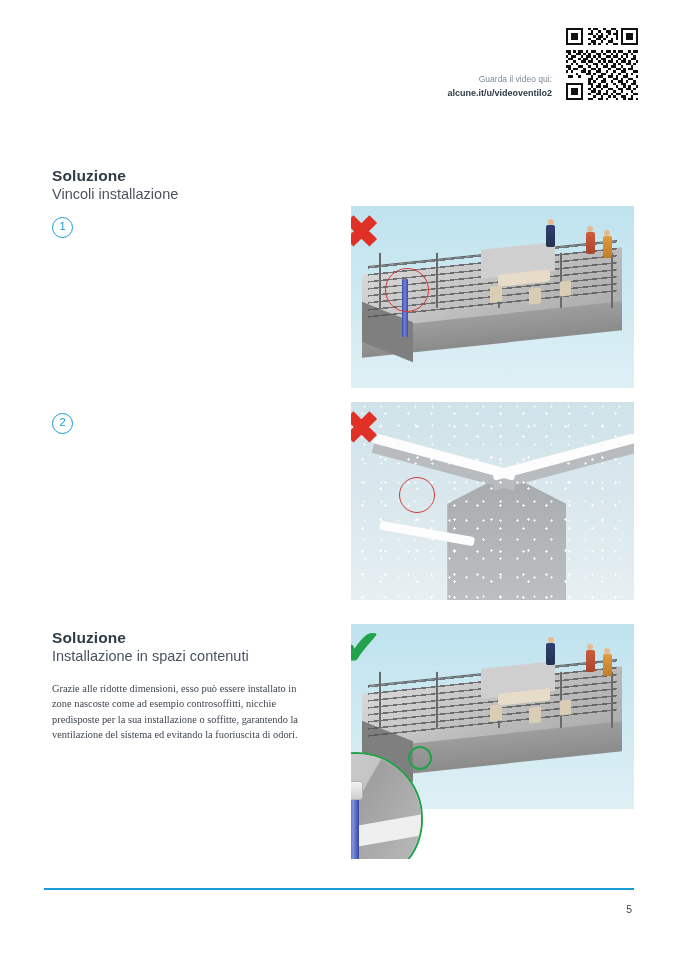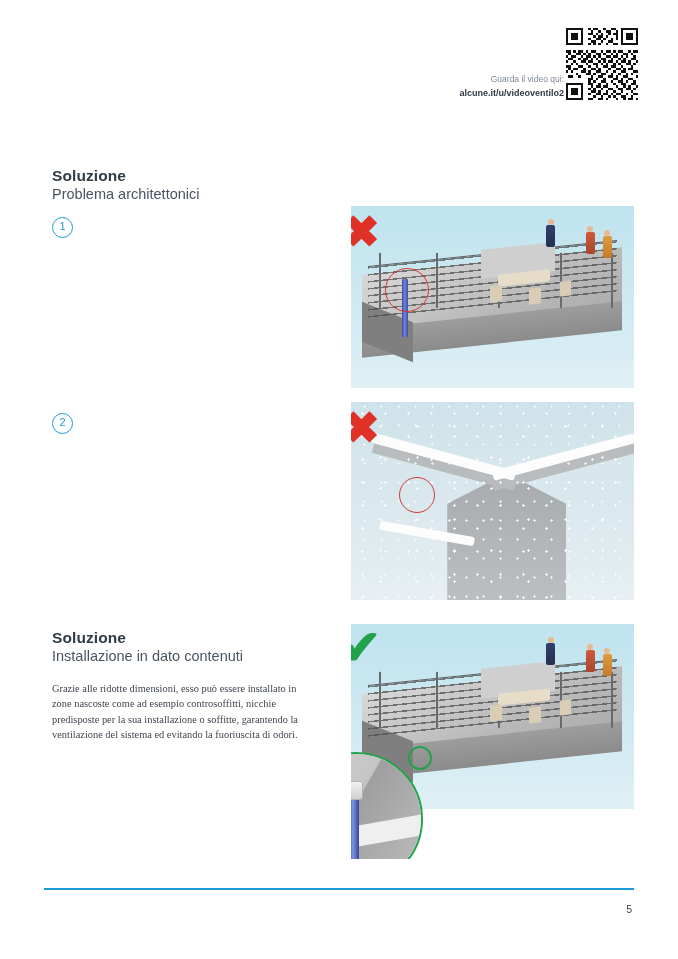--- a/index.html
+++ b/index.html
@@ -21,21 +21,21 @@
     inset: 0;
   }
 
   
   .qr-block {
     position: absolute;
     top: 28px;
     right: 40px;
     display: flex;
     align-items: flex-start;
-    gap: 2px;
+    gap: 14px;
   }
   .qr-text {
     text-align: right;
     padding-top: 45px;
   }
   .qr-caption {
     font-size: 8.5px;
     color: #7e8a96;
     line-height: 13px;
   }
@@ -533,21 +533,21 @@
             <rect x="20" y="28" width="1" height="1"></rect>
             <rect x="23" y="28" width="1" height="1"></rect>
             <rect x="25" y="28" width="2" height="1"></rect>
             <rect x="28" y="28" width="1" height="1"></rect>
         </g>
       </svg>
     </div>
   </div>
 
   <div class="sec-title" style="left:52px; top:167px;">Soluzione</div>
-  <div class="sec-sub" style="left:52px; top:186px;">Problema architettonici</div>
+  <div class="sec-sub" style="left:52px; top:186px;">Vincoli installazione</div>
 
   <div class="numbered" style="left:52px; top:216px;">
     <div class="num-circle">1</div>
   </div>
 
   <div class="img-box" style="left:351px; top:206px; width:283px; height:182px;">
     <div class="terrace">
       <div class="slabtop"></div>
       <div class="slabfront"></div>
       <div class="slabside"></div>
@@ -594,21 +594,21 @@
       <div class="snowcap" style="left:6%; top:35%; width:52%; height:10px; transform:rotate(15deg); transform-origin:right center;"></div>
       <div class="snowcap" style="left:50%; top:35%; width:52%; height:10px; transform:rotate(-15deg); transform-origin:left center;"></div>
       <div class="snowcap" style="left:10%; top:64%; width:34%; height:9px; transform:rotate(10deg);"></div>
       <div class="flakes"></div>
       <div class="circle-red" style="left:17%; top:38%; width:34px; height:34px;"></div>
     </div>
     <div class="mark-x" style="left:-8px; top:4px; font-size:44px;">✖</div>
   </div>
 
   <div class="sec-title" style="left:52px; top:629px;">Soluzione</div>
-  <div class="sec-sub" style="left:52px; top:648px;">Installazione in dato contenuti</div>
+  <div class="sec-sub" style="left:52px; top:648px;">Installazione in spazi contenuti</div>
   <div class="plain-para" style="left:52px; top:681px;">Grazie alle ridotte dimensioni, esso può essere installato in zone nascoste come ad esempio controsoffitti, nicchie predisposte per la sua installazione o soffitte, garantendo la ventilazione del sistema ed evitando la fuoriuscita di odori.</div>
 
   <div class="img-box" style="left:351px; top:624px; width:283px; height:235px;">
     <div class="terrace" style="height:185px;">
       <div class="slabtop"></div>
       <div class="slabfront"></div>
       <div class="slabside"></div>
       <div class="railing"></div>
       <div class="railpost" style="left:10%;"></div>
       <div class="railpost" style="left:30%;"></div>

